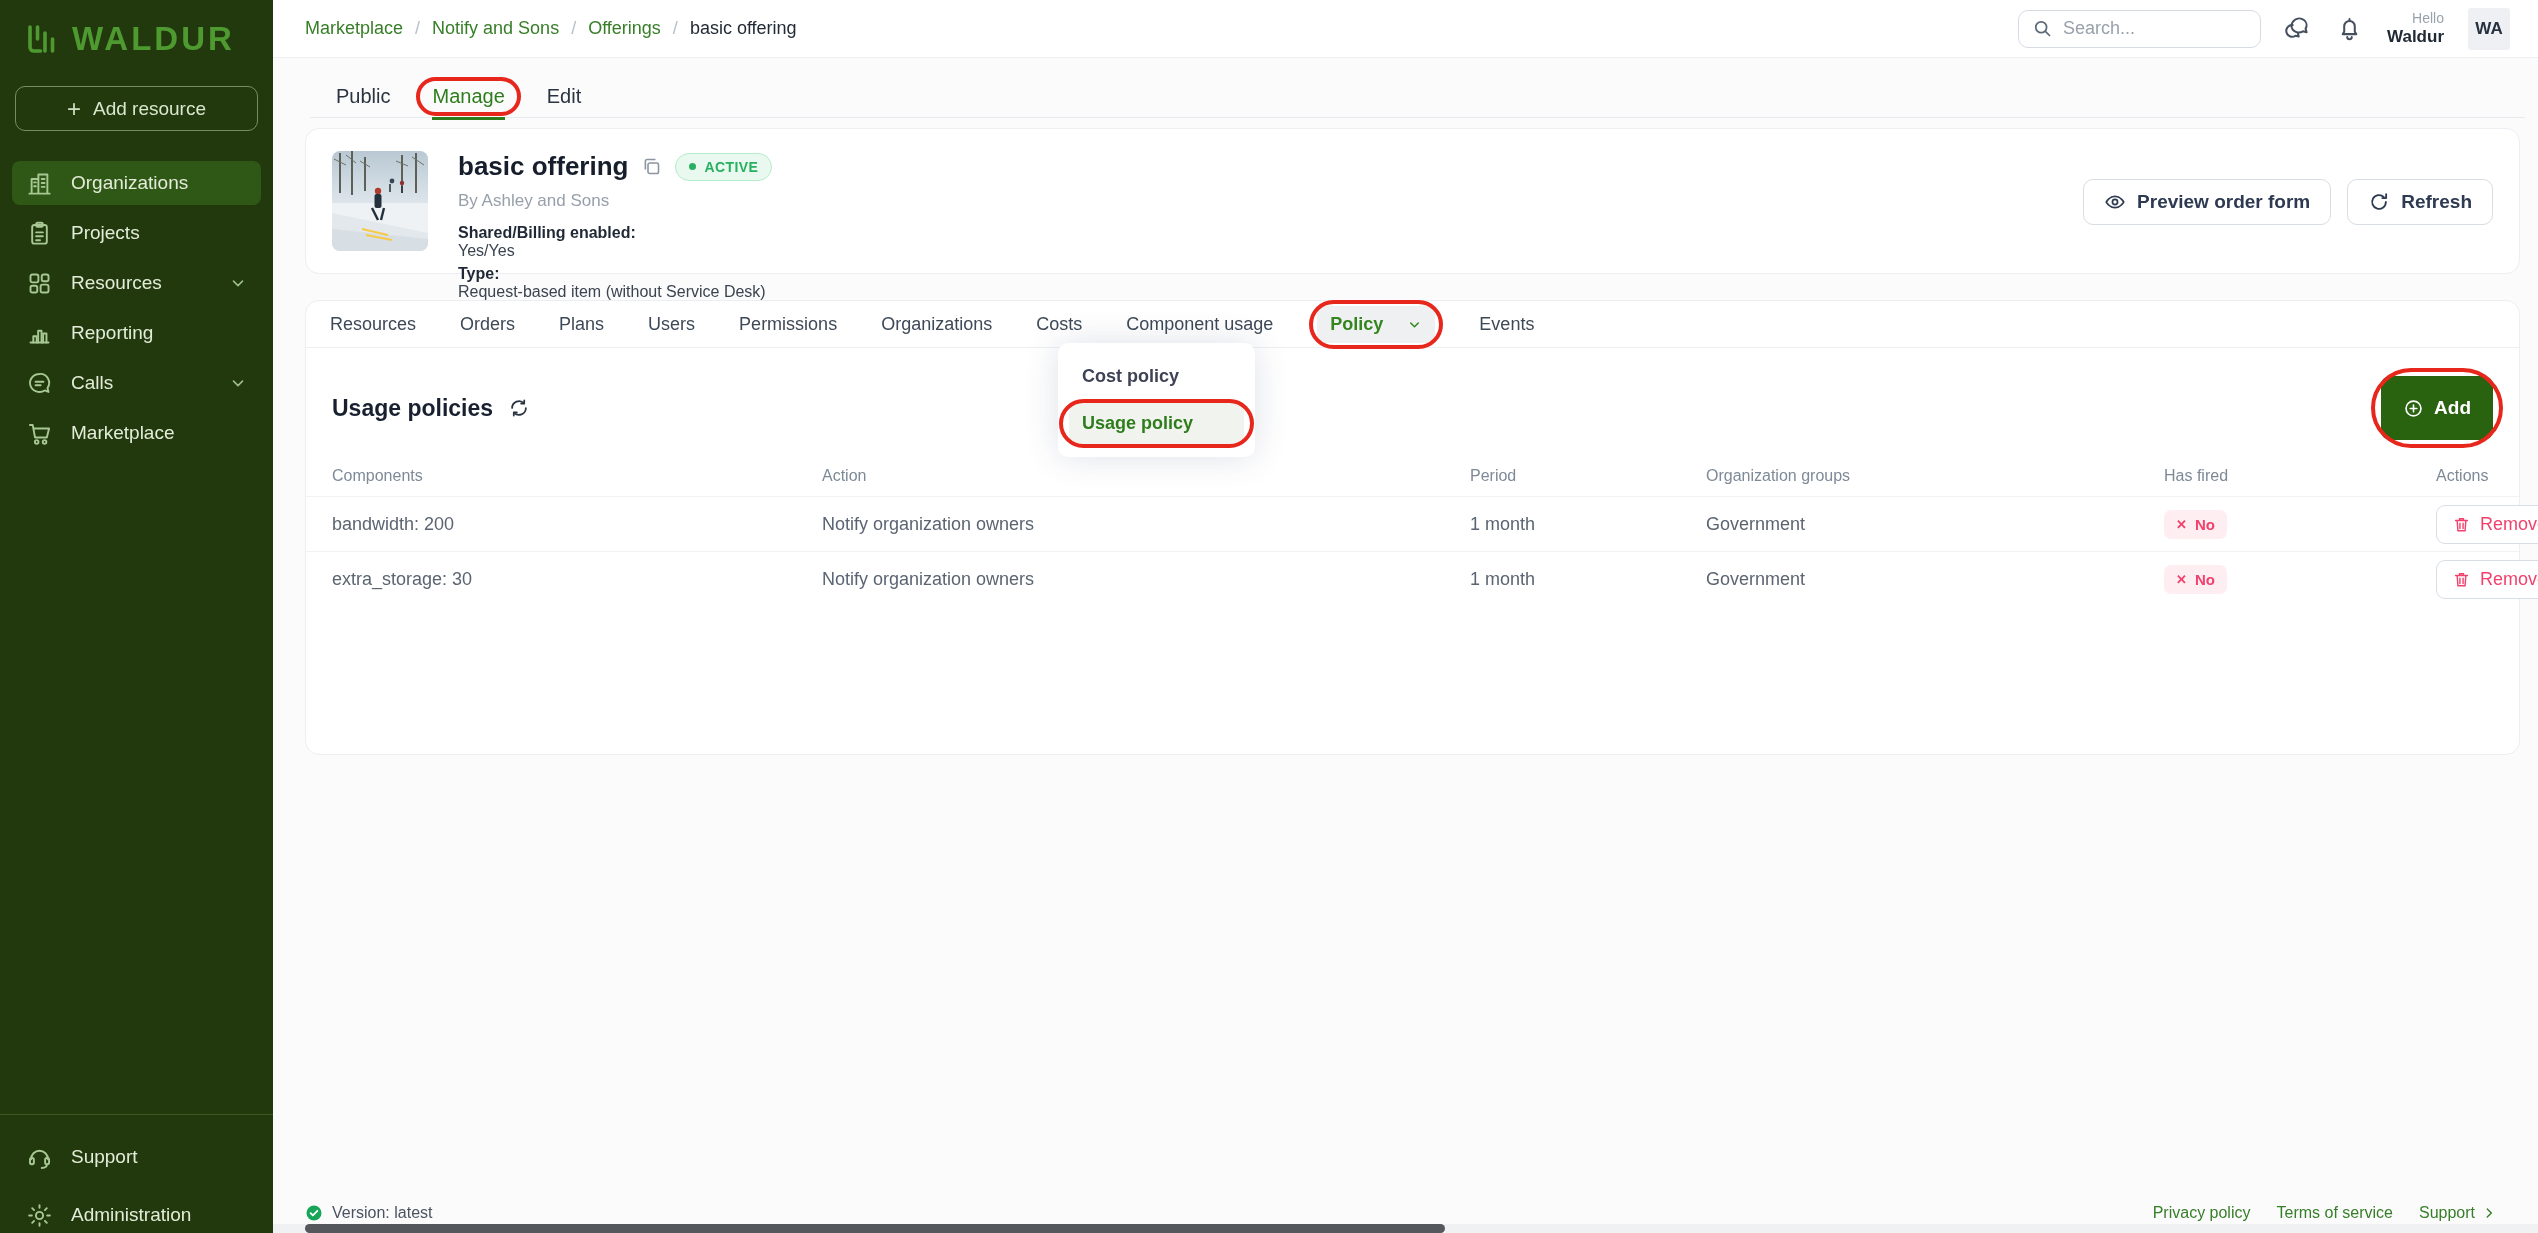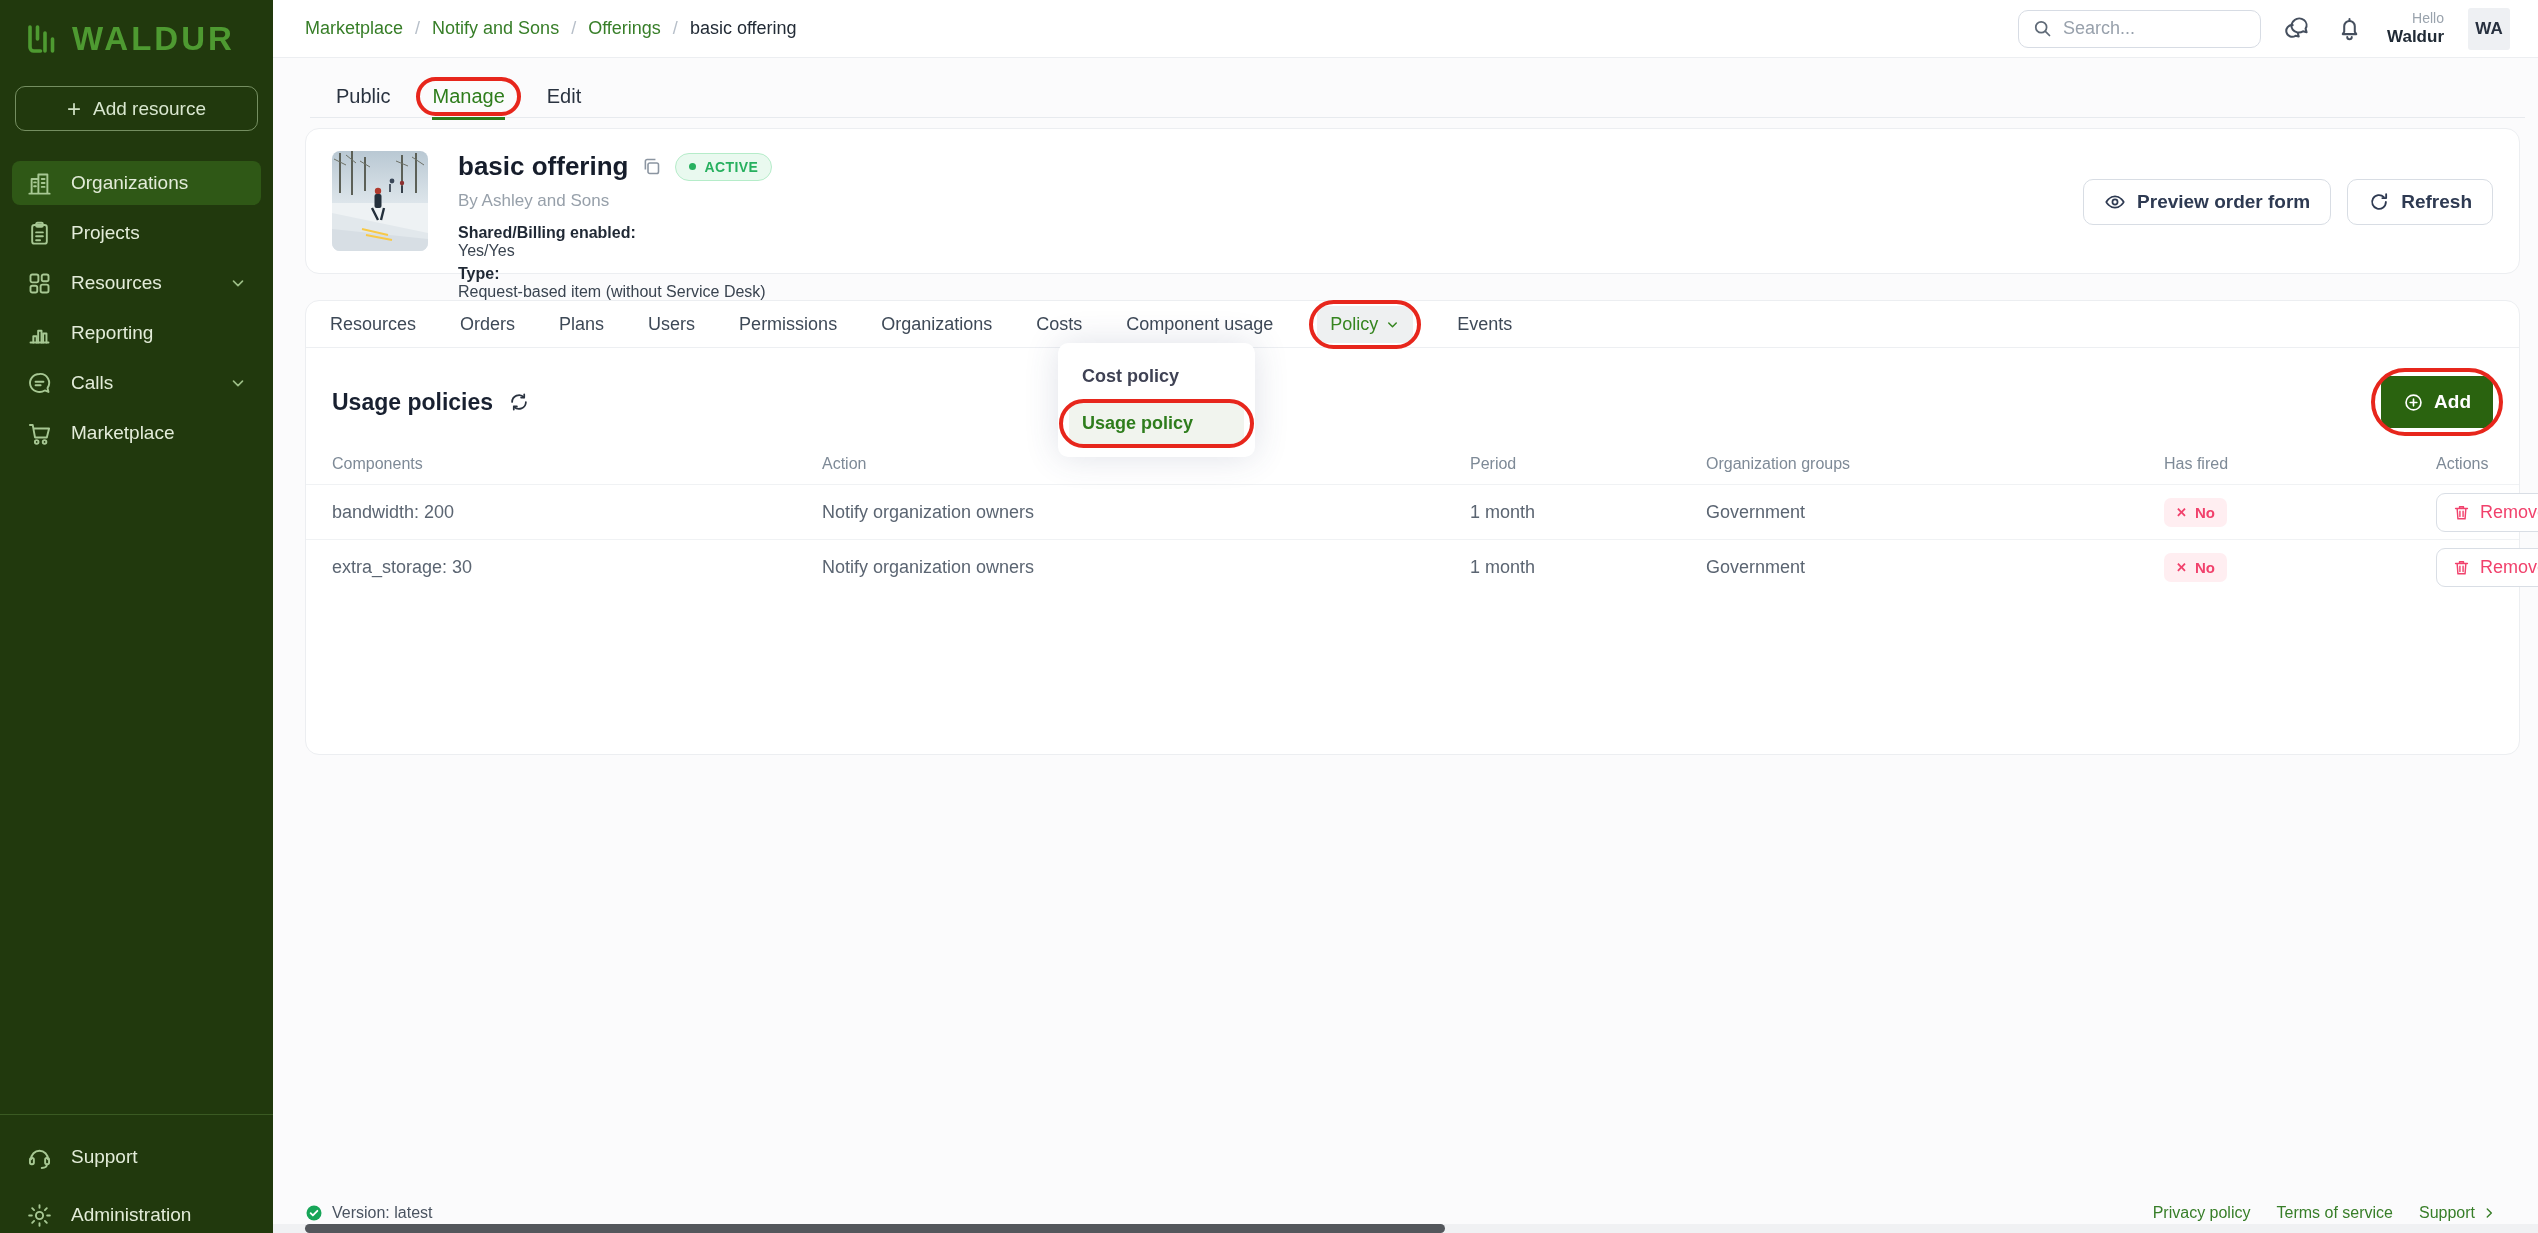--- a/index.html
+++ b/index.html
@@ -80,28 +80,28 @@
   .ghost-btn { border:1px solid #d8dde4; border-radius:10px; background:#fff; color:#2e3a52; font-weight:600;
     font-size:19px; padding:11px 20px; display:flex; gap:11px; align-items:center; cursor:pointer; }
   .ghost-btn svg { width:22px; height:22px; }
 
   
   .main-card { position:absolute; left:305px; top:300px; width:2215px; height:455px; background:#fff;
     border:1px solid #eceef1; border-radius:14px; z-index:2; }
   .section-tabs { display:flex; align-items:center; gap:44px; padding:0 24px; height:47px;
     border-bottom:1px solid #edeff2; font-size:18px; color:#3e4957; }
   .stab { cursor:pointer; }
-  .stab-policy { display:flex; align-items:center; gap:7px; color:#35851f; font-weight:400; background:#eef0f1;
+  .stab-policy { display:flex; align-items:center; gap:24px; color:#35851f; font-weight:700; background:#eef0f1;
     padding:8px 13px; border-radius:8px; cursor:pointer; }
   .stab-policy svg { width:15px; height:15px; }
   .panel-head { display:flex; align-items:center; padding:28px 26px 16px 26px; }
   .panel-title { font-size:23px; font-weight:700; color:#182030; display:flex; align-items:center; gap:15px; }
   .sync-ico { width:22px; height:22px; color:#2a3340; cursor:pointer; display:flex; }
   .add-btn { margin-left:auto; background:#2a630f; color:#fff; font-size:19px; font-weight:600; border:none;
-    border-radius:9px; padding:15px 22px; display:flex; align-items:center; gap:10px; cursor:pointer; font-family:inherit; }
+    border-radius:9px; padding:21px 22px; display:flex; align-items:center; gap:10px; cursor:pointer; font-family:inherit; }
   .add-btn svg { width:21px; height:21px; }
 
   .thead, .trow { display:grid; grid-template-columns:490px 648px 236px 458px 272px 1fr; align-items:center; padding:0 26px; }
   .thead { height:40px; color:#7e8a97; font-size:16px; }
   .trow { height:55px; border-top:1px solid #f0f2f4; color:#5b6572; font-size:18px; }
   .badge-no { display:inline-flex; align-items:center; gap:8px; background:#ffeef1; color:#f1416c;
     border-radius:7px; padding:6px 12px; font-size:15px; font-weight:600; width:fit-content; }
   .badge-no .x { font-size:13px; }
   .remove-btn { justify-self:end; display:flex; align-items:center; gap:9px; border:1px solid #d9dee5; background:#fff;
     color:#f1416c; border-radius:9px; padding:8px 15px; font-size:18px; cursor:pointer; font-family:inherit; }

